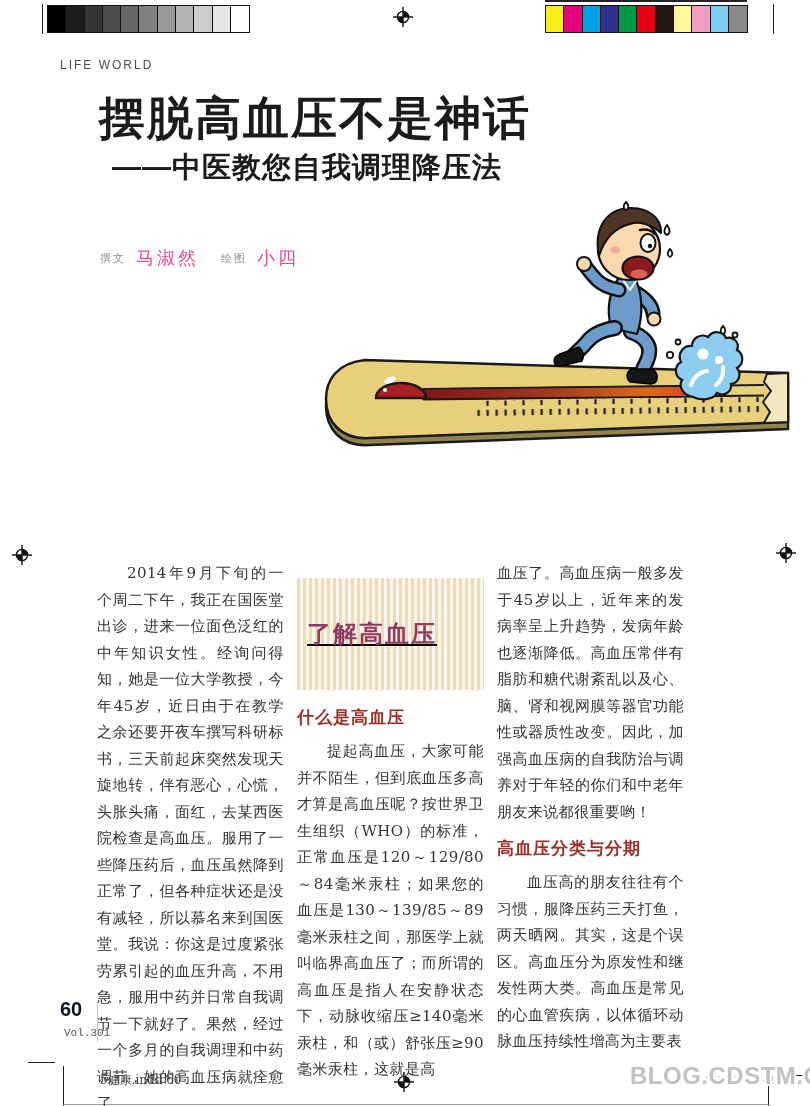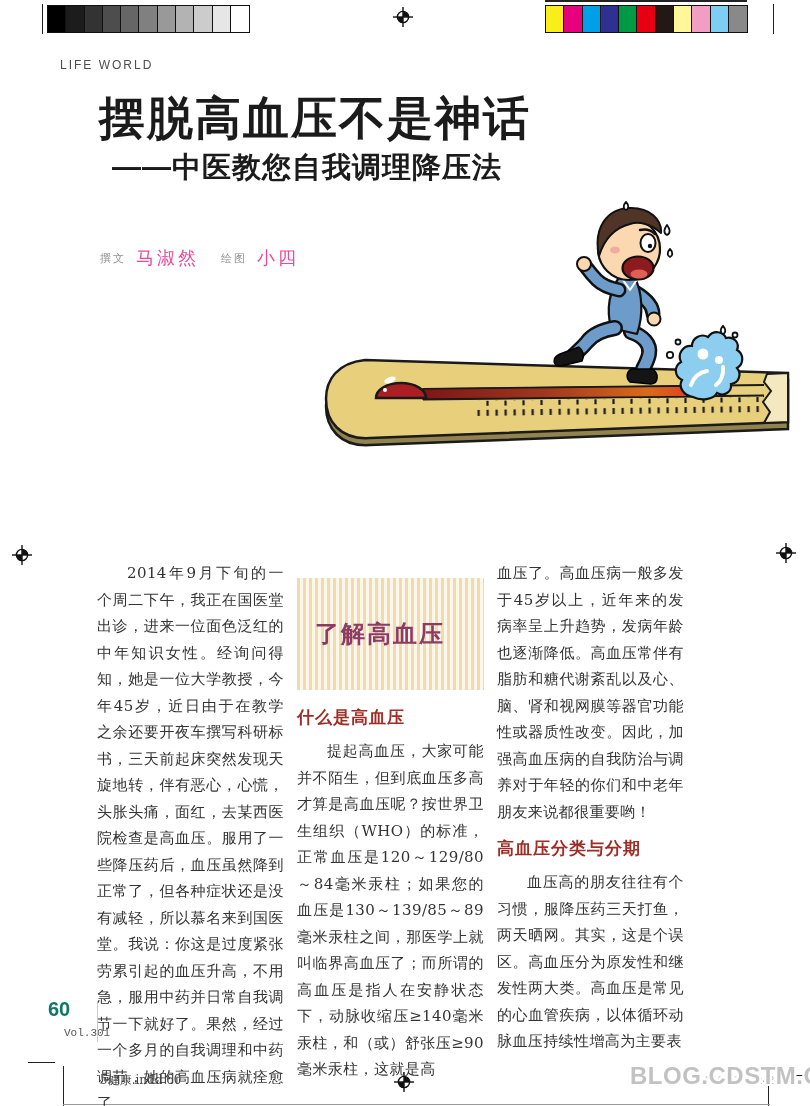--- a/index.html
+++ b/index.html
@@ -29,29 +29,29 @@
   .illustration { position:absolute; left:323px; top:194px; width:467px; height:266px; }
   
   .col { position:absolute; top:560px; width:187px; }
   #col1 { left:97px; } #col2 { left:297px; } #col3 { left:497px; }
   .body-text {
     font-family:"DejaVu Serif", serif; font-size:15px; line-height:26.5px;
     color:#333; text-align:justify; letter-spacing:0.4px;
   }
   .indent { text-indent:2em; }
   .topic-box {
-    margin-top:18px; height:112px; padding-left:18px;
+    margin-top:18px; height:112px; padding-left:10px;
     background:repeating-linear-gradient(90deg,#eedbb0 0px,#eedbb0 3px,#fcf7ea 3px,#fcf7ea 6px);
-    display:flex; align-items:center;
+    display:flex; align-items:center;text-decoration:underline;
   }
   .topic-title { font-size:24px; font-weight:bold; color:#8e3a63; letter-spacing:2px; }
   .sec-heading { font-weight:bold; font-size:17px; color:#9e2d26; letter-spacing:1px; margin:16px 0 9px 0; }
   #col3 .sec-heading { margin-top:12px; }
   
-  .page-num { position:absolute; left:48px; top:998px; font-size:20px; font-weight:bold; color:#0f766e; }
+  .page-num { position:absolute; left:60px; top:998px; font-size:20px; font-weight:bold; color:#0f172a; }
   .volume { position:absolute; left:64px; top:1027px; font-size:11px; color:#555;font-family:Liberation Mono, monospace; }
   .footer-divider { position:absolute; left:97px; top:1001px; width:1px; height:41px; background:#c9c9c9; }
   .file-marker { position:absolute; left:100px; top:1072px; font-size:12px; color:#444; font-family:"DejaVu Serif", serif; }
   .print-timestamp { position:absolute; left:698px; top:1074px; font-size:10px; color:#b5b5b5; z-index:1; }
   .watermark {
     position:absolute; left:630px; top:1062px; z-index:2;
     font-size:24px; font-weight:bold; letter-spacing:0.5px; color:#c2c2c2;
     text-shadow:-2px -2px 0 #fff, 2px -2px 0 #fff, -2px 2px 0 #fff, 2px 2px 0 #fff,
                  0 -2px 0 #fff, 0 2px 0 #fff, -2px 0 0 #fff, 2px 0 0 #fff;
   }

